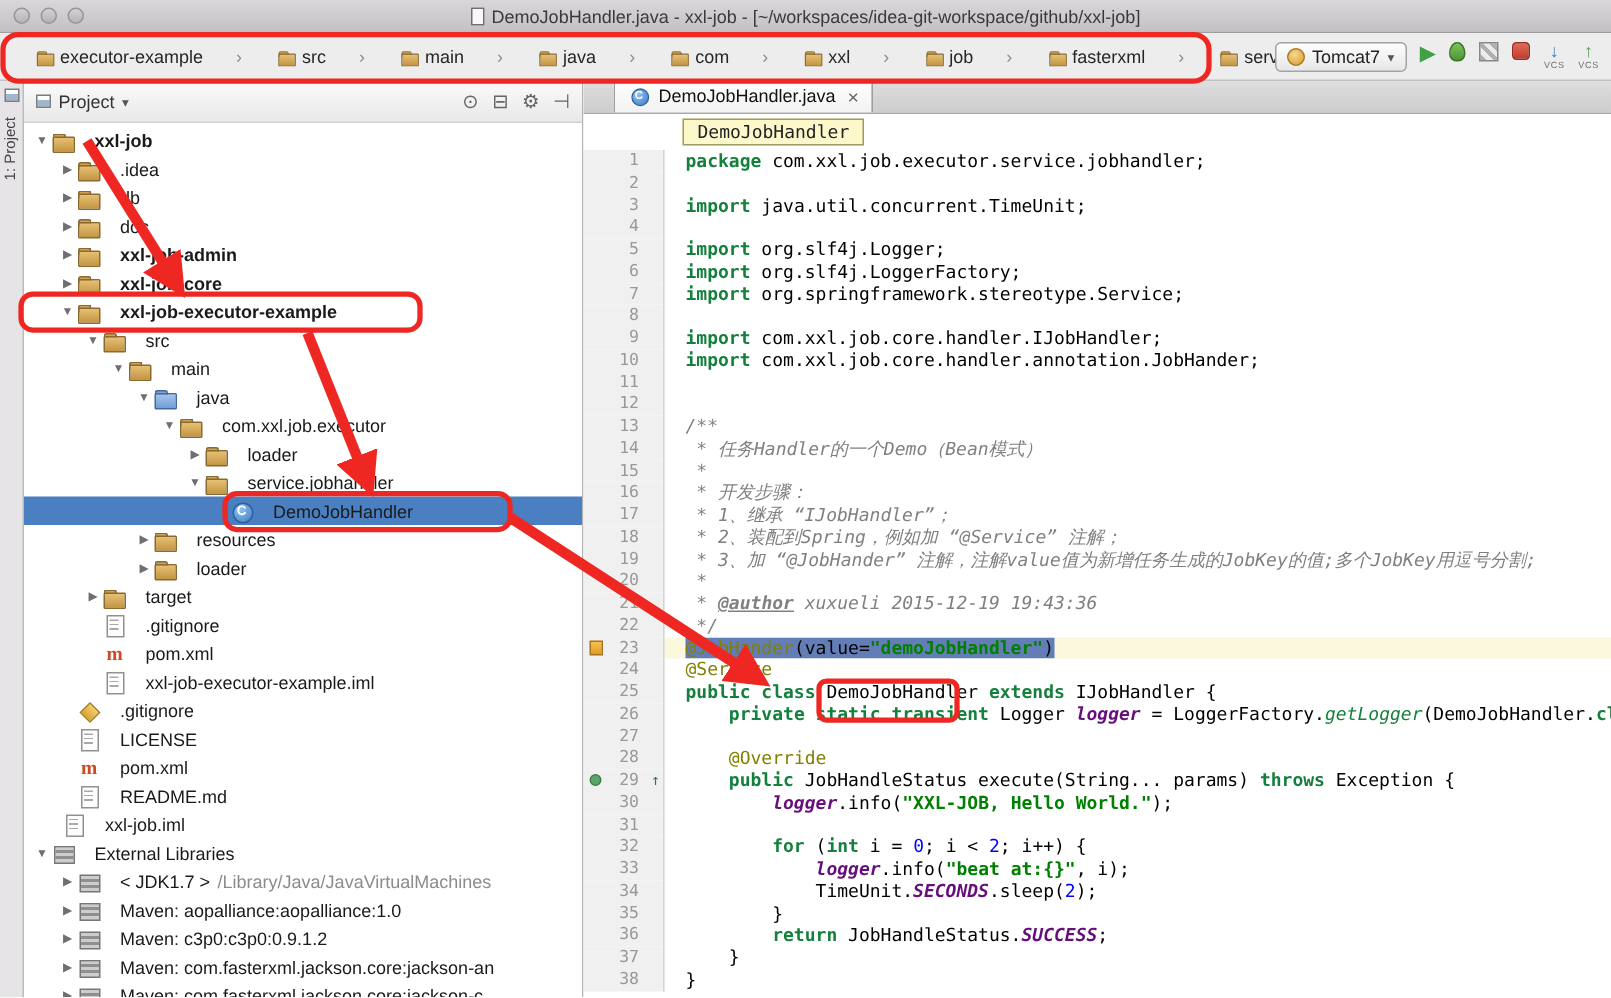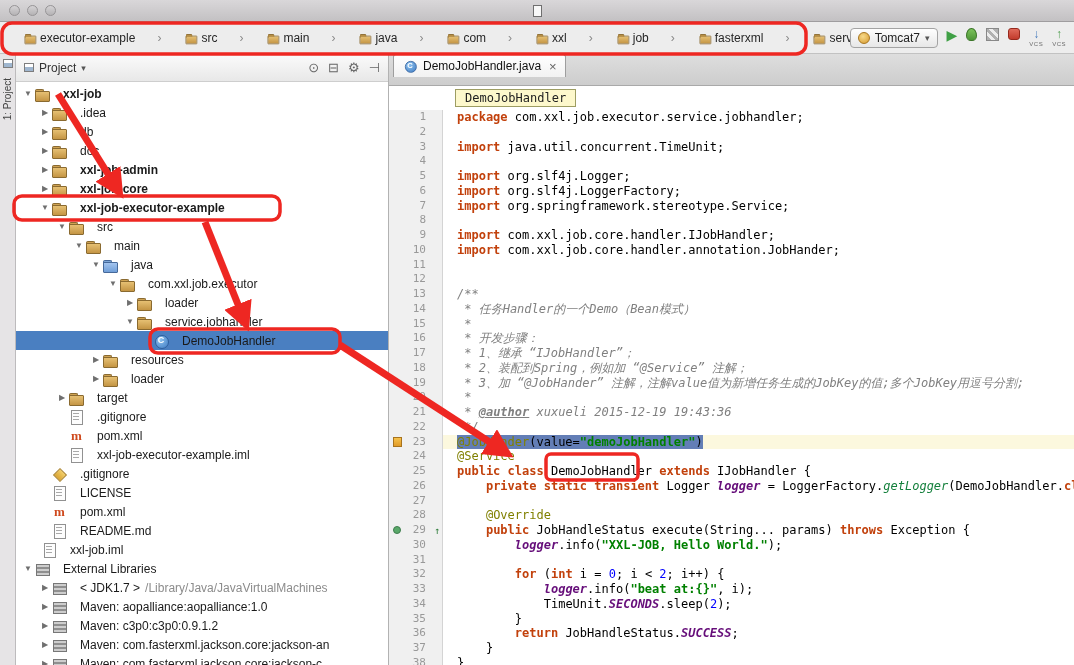--- a/index.html
+++ b/index.html
@@ -63,33 +63,33 @@
   .ic-class::before{content:"";position:absolute;left:2px;top:2px;width:12px;height:12px;border-radius:50%;background:radial-gradient(circle at 35% 30%,#8fc3ef,#3f7cc4);border:1px solid #2d5f9e}
   .ic-class::after{content:"C";position:absolute;left:0;top:2px;width:16px;text-align:center;font:bold 9px "Liberation Sans",sans-serif;color:#fff}
   .ic-file::before{content:"";position:absolute;left:3px;top:1px;width:10px;height:13px;background:#fdfdfd;border:1px solid #919191}
   .ic-file::after{content:"";position:absolute;left:5px;top:4px;width:6px;height:8px;background:repeating-linear-gradient(#a9a9a9 0 1px,transparent 1px 3px)}
   .ic-maven::before{content:"m";position:absolute;left:3px;top:0;font:bold 13px "Liberation Serif",serif;color:#cf4a1e}
   .ic-diamond::before{content:"";position:absolute;left:4px;top:4px;width:8px;height:8px;background:linear-gradient(#f3cf6a,#d9a433);border:1px solid #a67c22;transform:rotate(45deg)}
   .ic-lib::before{content:"";position:absolute;left:2px;top:3px;width:12px;height:10px;background:repeating-linear-gradient(#cdcdcd 0 2px,#8f8f8f 2px 4px);border:1px solid #777}
 
   
   .editor{flex:1;display:flex;flex-direction:column;overflow:hidden;background:#fff}
-  .tabbar{height:32px;flex:none;background:linear-gradient(#dedede,#cdcdcd);border-bottom:1px solid #a9a9a9;display:flex;padding-left:4px}
+  .tabbar{height:22px;flex:none;background:linear-gradient(#dedede,#cdcdcd);border-bottom:1px solid #a9a9a9;display:flex;align-items:flex-end;padding-left:20px}
   .tab{display:flex;align-items:center;gap:5px;background:linear-gradient(#ffffff,#f2f2f2);border:1px solid #9e9e9e;border-bottom:none;border-radius:3px 3px 0 0;padding:0 8px;font-size:12px;height:23px;color:#111}
   .tab .ic{transform:scale(.85)}
   .tab-x{color:#666;font-size:13px;margin-left:3px;cursor:default}
   .chiprow{height:24px;flex:none;background:#fff;display:flex;align-items:center;padding-left:66px}
   .chip{font:12px "DejaVu Sans Mono",monospace;background:#fdf8cc;border:1px solid #9d9d62;padding:1px 9px;color:#222}
   #code{flex:1;overflow:hidden;font:12px/14.75px "DejaVu Sans Mono",monospace;white-space:pre}
   .cl{display:flex;height:14.75px}
   .cl.caret{background:#fcf8de}
   .g{width:54px;flex:none;background:#f0f0f0;border-right:1px solid #d4d4d4;color:#999;text-align:right;padding-right:16px;font-size:11px;position:relative}
   .cl.caret .g{background:#f0f0f0}
   .ct{flex:1;padding-left:14px;overflow:hidden;color:#000}
-  .k{color:#c2410c;font-weight:bold}
+  .k{color:#15803d;font-weight:bold}
   .s{color:#008000;font-weight:bold}
   .c{color:#808080;font-style:italic}
   .ctag{color:#808080;font-style:italic;font-weight:bold;text-decoration:underline}
   .a{color:#808000}
   .f{color:#660e7a;font-style:italic;font-weight:bold}
   .n{color:#0000ff}
   .im{color:#15803d;font-style:italic}
   .selbg{background:#637eb6}
   .mk-run{position:absolute;left:4px;top:3px;width:8px;height:8px;border-radius:50%;background:#59a869;border:1px solid #3e7d4d}
   .mk-ovr{position:absolute;right:2px;top:1px;color:#2e7d3a;font-size:10px}
@@ -104,20 +104,21 @@
 <div class="app">
 
   <div class="titlebar">
     <div class="mac">
       <span></span>
       <span></span>
       <span></span>
     </div>
     <div class="wtitle">
       <span class="tfile"></span>
+      <span>DemoJobHandler.java - xxl-job - [~/workspaces/idea-git-workspace/github/xxl-job]</span>
     </div>
   </div>
 
   <div class="navbar">
     <div id="crumbs">
         <span class="crumb">
           <span class="ic scale75 ic-folder"></span>
           <span>executor-example</span>
         </span>
         <span class="sep">›</span>

